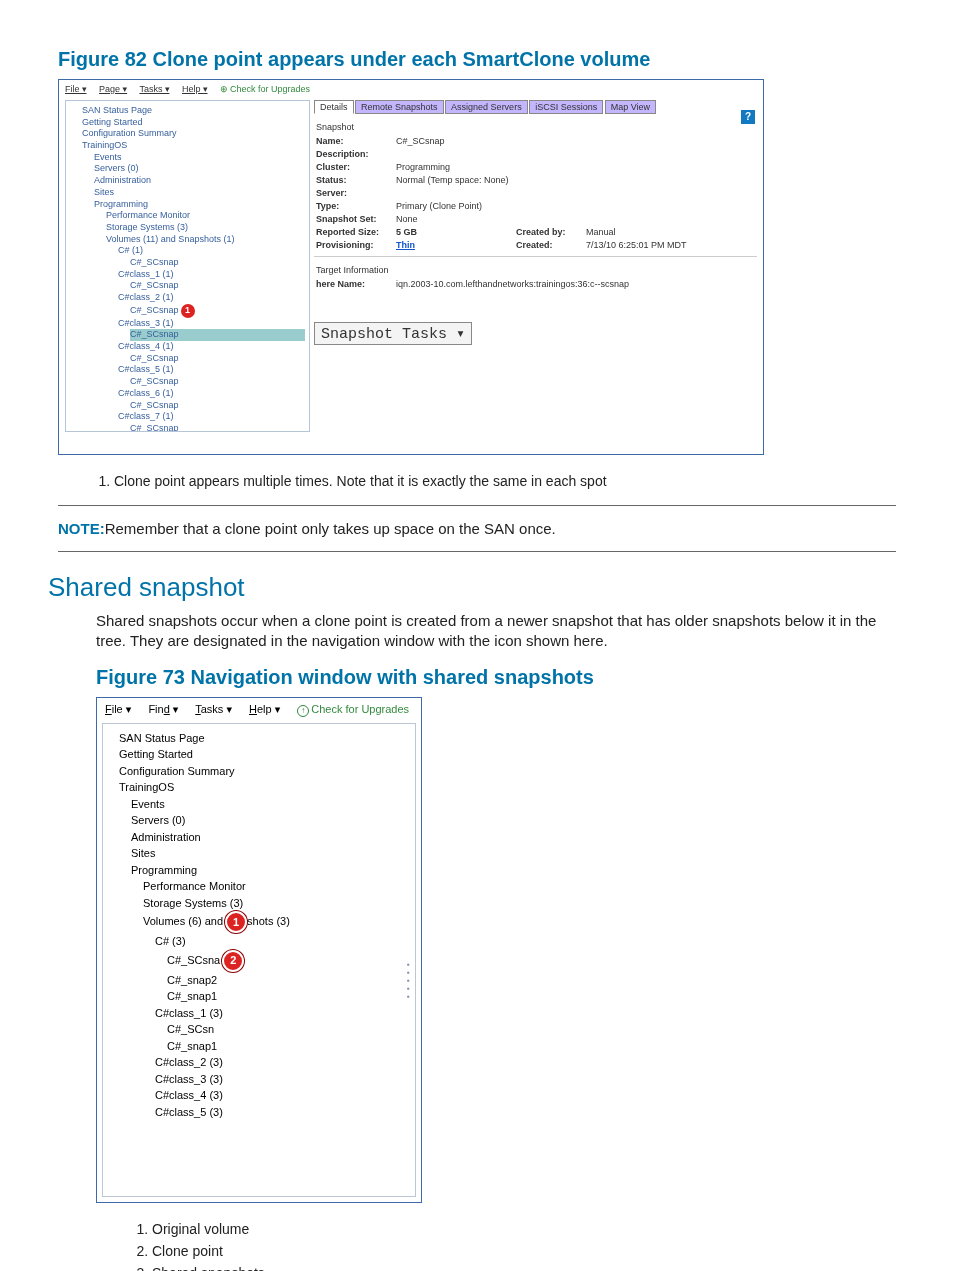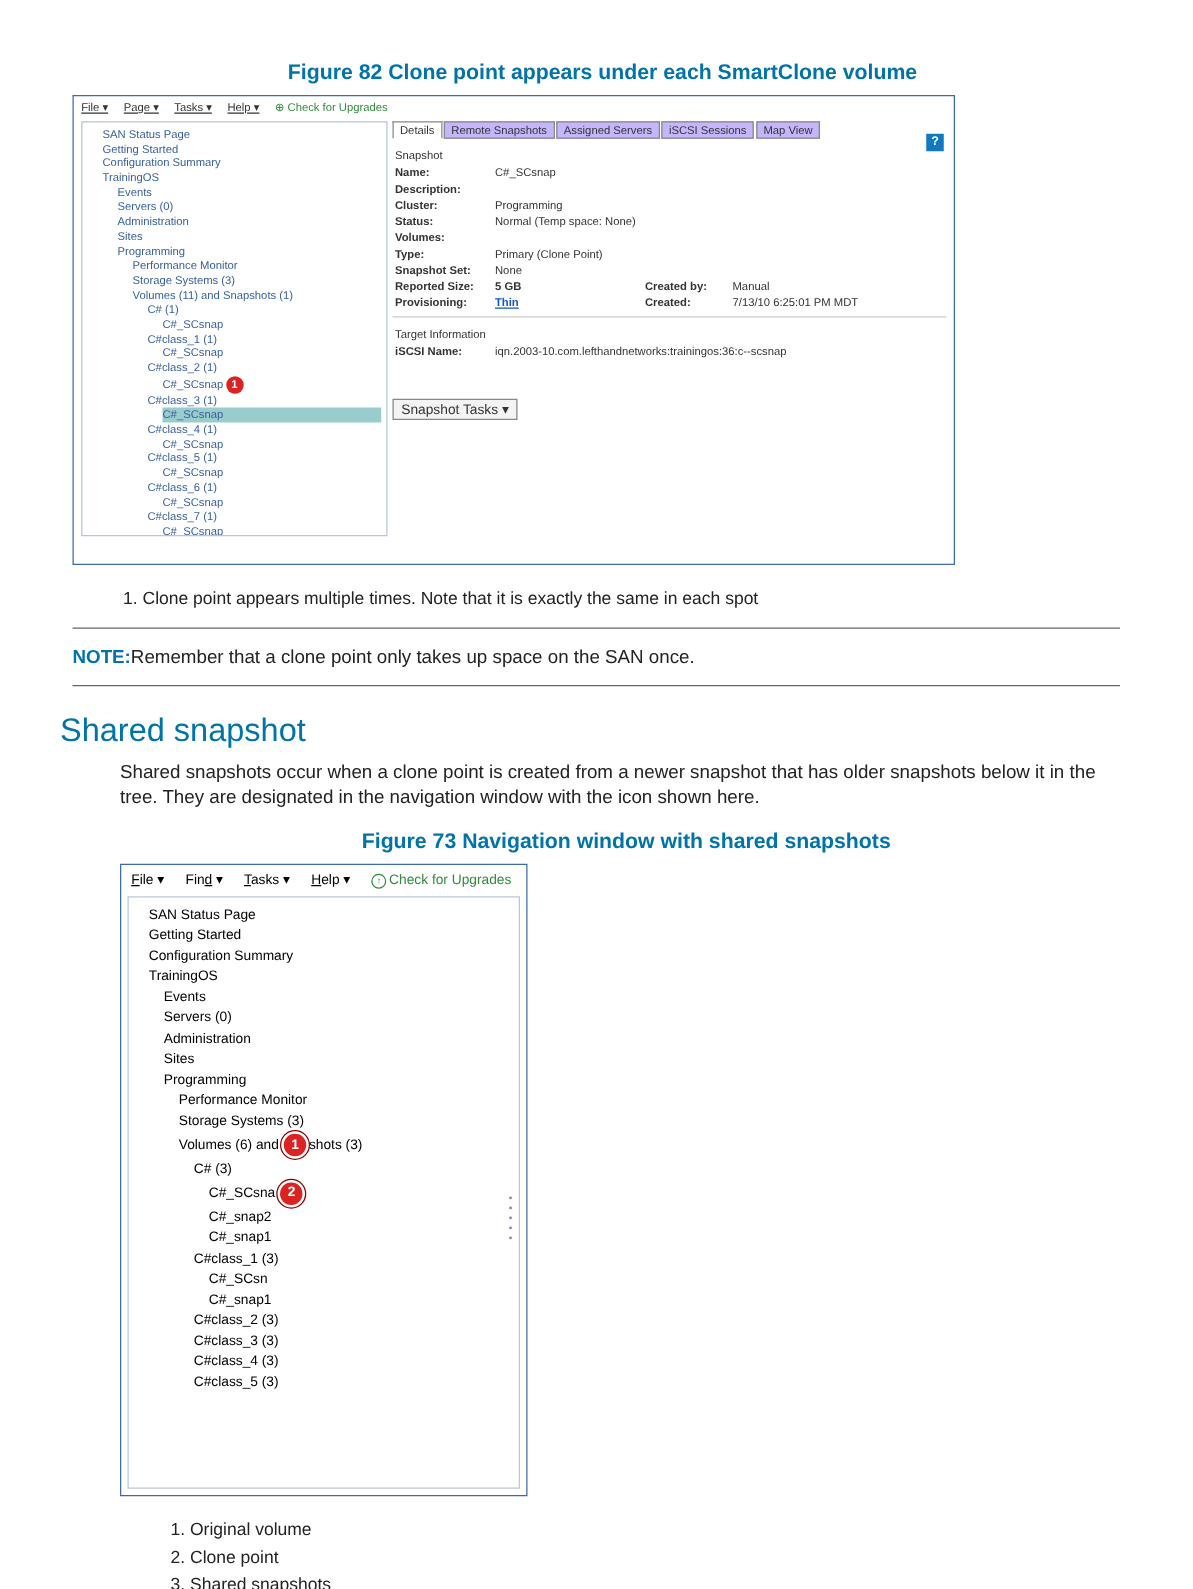--- a/index.html
+++ b/index.html
@@ -7,23 +7,22 @@
     font-size: 14px;
     margin: 0;
     padding: 40px 48px 24px 48px;
     color: #222;
     width: 954px;
     box-sizing: border-box;
   }
   .fig-caption {
     color: #0073a8;
     font-weight: bold;
-    font-size: 17px;
+    font-size: 20px;
     margin: 8px 0 8px 10px;
-    text-align: center;
   }
   .figure-img-box {
     border: 1px solid #3e6aa7;
     margin: 4px 10px 18px 10px;
     padding: 2px;
     background: #fff;
     position: relative;
   }
   .fig82 { width: 700px; height: 370px; font-size: 9px; color: #333; }
   .fig82 .menubar { padding: 2px 4px; color: #333; }
@@ -37,21 +36,21 @@
   .fig82 .section-label { font-size:9px; margin:8px 0 4px 2px; color:#333;}
   .fig82 .kv { display:flex; margin:3px 2px; font-size:9px;}
   .fig82 .kv .k { width: 80px; font-weight:bold;}
   .fig82 .kv .v { flex:1; }
   .fig82 .kv2 { display:flex; margin:3px 2px; font-size:9px;}
   .fig82 .kv2 .k { width: 80px; font-weight:bold;}
   .fig82 .kv2 .v { width: 120px; font-weight: bold;}
   .fig82 .kv2 .k2 { width: 70px; font-weight:bold;}
   .fig82 .kv2 .v2 { flex:1;}
   .fig82 .hr { border-top:1px solid #ccc; margin:6px 0;}
-  .fig82 .snapshot-tasks { display:inline-block; border:1px solid #888; background:#f4f4f4; padding:1px 6px; font-size:11px; margin-top:30px;}
+  .fig82 .snapshot-tasks { display:inline-block; border:1px solid #888; background:#f4f4f4; padding:1px 6px; font-size:15px; margin-top:30px;font-family:Liberation Mono, monospace;}
   .fig82 .help-icon { position:absolute; top:30px; right:8px; width:14px;height:14px;background:#1178c2;color:#fff;text-align:center;line-height:14px;font-size:10px;font-weight:bold;}
   .fig82 .link { color:#1155cc; text-decoration:underline; }
   .tree ul { list-style:none; margin:0; padding-left:12px; }
   .tree li { line-height:1.3; white-space:nowrap; color:#365f9c;}
   .tree .sel { background:#9cc; }
   .tree .marker { display:inline-flex; width:14px; height:14px; border-radius:50%; background:#d22; color:#fff; font-size:9px; font-weight:bold; align-items:center; justify-content:center; margin-left:2px; vertical-align:middle;}
 
   .ol-plain { margin: 6px 0 16px 26px; font-size:14px;}
   .ol-plain li { margin-bottom:6px; }
 
@@ -161,21 +160,21 @@
           </div>
           <div class="kv">
             <div class="k">Cluster:</div>
             <div class="v">Programming</div>
           </div>
           <div class="kv">
             <div class="k">Status:</div>
             <div class="v">Normal (Temp space: None)</div>
           </div>
           <div class="kv">
-            <div class="k">Volumes:</div>
+            <div class="k">Server:</div>
             <div class="v"></div>
           </div>
           <div class="kv">
             <div class="k">Type:</div>
             <div class="v">Primary (Clone Point)</div>
           </div>
           <div class="kv">
             <div class="k">Snapshot Set:</div>
             <div class="v">None</div>
           </div>
@@ -190,21 +189,21 @@
           <div class="kv2">
             <div class="k">Provisioning:</div>
             <div class="v"><span class="link">Thin</span></div>
             <div class="k2">Created:</div>
             <div class="v2">7/13/10 6:25:01 PM MDT</div>
           </div>
         </div>
       <div class="hr"></div>
       <div class="section-label">Target Information</div>
       <div class="kv">
-        <div class="k">iSCSI Name:</div>
+        <div class="k">here Name:</div>
         <div class="v">iqn.2003-10.com.lefthandnetworks:trainingos:36:c--scsnap</div>
       </div>
       <div class="snapshot-tasks">Snapshot Tasks ▾</div>
     </div>
   </div>
 </div>
 
 <ol class="ol-plain">
   <li>Clone point appears multiple times. Note that it is exactly the same in each spot</li>
 </ol>

